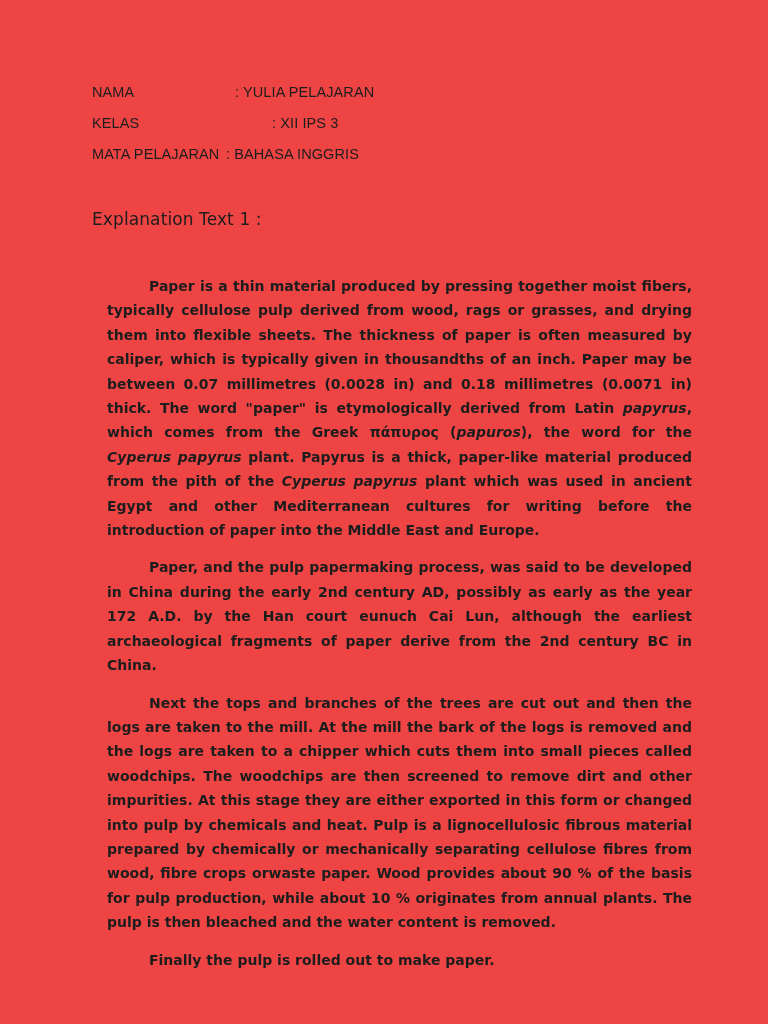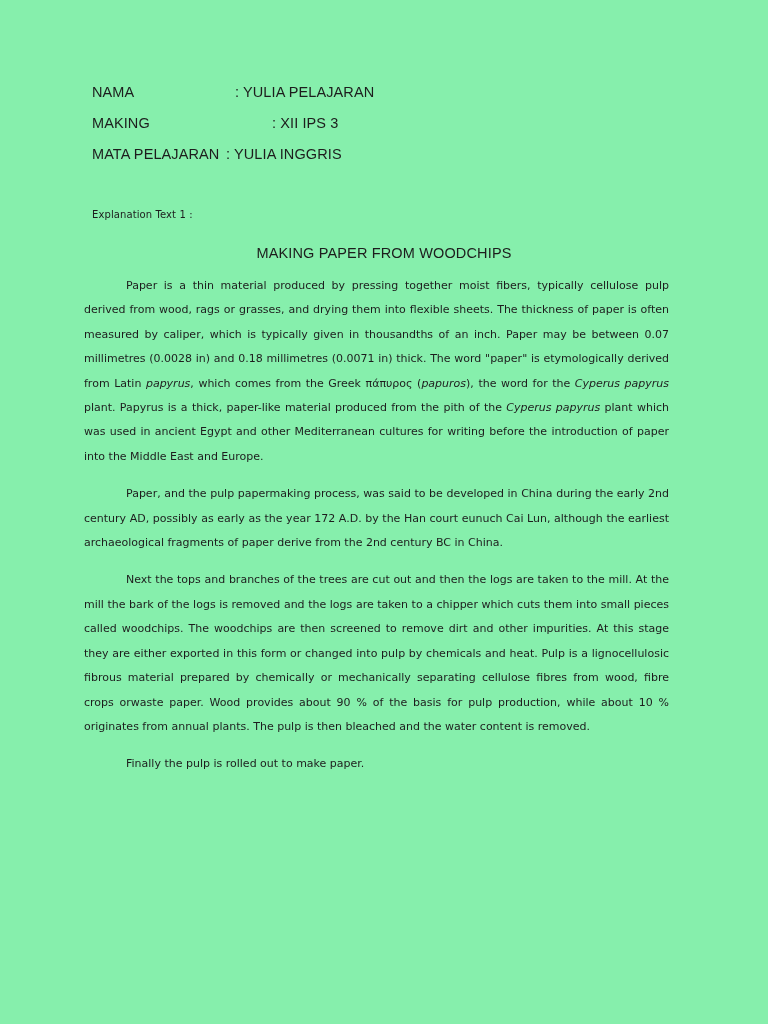--- a/index.html
+++ b/index.html
@@ -15,21 +15,21 @@
     font-family: "Liberation Sans", sans-serif;
     color: #1a1a1a;
     -webkit-font-smoothing: antialiased;
   }
 
   .page {
     position: absolute;
     left: 0; top: 0;
     width: 768px;
     height: 1024px;
-    background: #86efac;
+    background: #ef4444;
   }
 
   
   .identity {
     position: absolute;
     left: 92px;
     top: 84px;
     width: 584px;
   }
   .id-row {
@@ -53,21 +53,21 @@
   .id-row.r-nama   .id-value { left: 143px; }
   .id-row.r-kelas  .id-value { left: 180px; }
   .id-row.r-mapel  .id-value { left: 134px; }
 
   
   .section-caption {
     position: absolute;
     left: 92px;
     top: 209px;
     font-family: "DejaVu Sans", sans-serif;
-    font-size: 10px;
+    font-size: 17px;
     color: #1d1d1d;
     letter-spacing: 0.1px;
     white-space: nowrap;
   }
 
   
   .doc-title {
     position: absolute;
     left: 92px;
     top: 245px;
@@ -75,29 +75,30 @@
     text-align: center;
     font-family: "Liberation Sans", sans-serif;
     font-size: 14.5px;
     letter-spacing: 0.15px;
     color: #1d1d1d;
   }
 
   
   .body-copy {
     position: absolute;
-    left: 84px;
+    left: 107px;
     top: 274px;
     width: 585px;
     font-family: "DejaVu Sans", sans-serif;
-    font-size: 11px;
+    font-size: 14px;
     line-height: 24.4px;
     color: #1d1d1d;
     text-align: justify;
     text-justify: inter-word;
+    font-weight: bold;
   }
   .body-copy p {
     margin: 0 0 13px 0;
     text-indent: 42px;
     text-align: justify;
   }
   .body-copy p:last-child {
     margin-bottom: 1px;
   }
   .body-copy p.no-justify-last {
@@ -114,32 +115,31 @@
 <body>
 
 <div class="page">
 
   <div class="identity">
     <div class="id-row r-nama">
       <span class="id-label">NAMA</span>
       <span class="id-value">: YULIA PELAJARAN</span>
     </div>
     <div class="id-row r-kelas">
-      <span class="id-label">MAKING</span>
+      <span class="id-label">KELAS</span>
       <span class="id-value">: XII IPS 3</span>
     </div>
     <div class="id-row r-mapel">
       <span class="id-label">MATA PELAJARAN</span>
-      <span class="id-value">: YULIA INGGRIS</span>
+      <span class="id-value">: BAHASA INGGRIS</span>
     </div>
   </div>
 
   <div class="section-caption">Explanation Text 1 :</div>
 
-  <div class="doc-title">MAKING PAPER FROM WOODCHIPS</div>
 
   <div class="body-copy">
 
     <p><span>Paper is a thin material produced by pressing together moist fibers, typically cellulose pulp  derived  from wood, rags or grasses,  and  drying them into flexible sheets. The thickness of paper is often measured by caliper, which is typically given in thousandths of an inch. Paper may be between 0.07 millimetres (0.0028 in) and 0.18 millimetres (0.0071 in) thick. The word "paper" is etymologically derived from Latin </span><em>papyrus</em><span class="greek">, which comes from the Greek πάπυρος (</span><em>papuros</em><span>), the word for the </span><em>Cyperus papyrus</em><span> plant. Papyrus is a thick, paper-like material produced from the pith of the </span><em>Cyperus papyrus</em><span> plant which was used in ancient Egypt and other Mediterranean cultures for writing before the introduction of paper into the Middle East and Europe.</span></p>
 
     <p>Paper, and the pulp papermaking process, was said to be developed in China during the early 2nd century AD, possibly as early as the year 172  A.D.  by  the Han court eunuch Cai  Lun,  although  the  earliest archaeological fragments of paper derive from the 2nd century BC in China.</p>
 
 
     <p>Next the tops and branches of the trees are cut out and then the logs are taken to the mill. At the mill the bark of the logs is removed and the logs are taken to a chipper which cuts them into small pieces called woodchips. The woodchips are then screened to remove dirt and other impurities. At this stage they are either exported in this form or changed into pulp by chemicals and heat. Pulp is a lignocellulosic fibrous material prepared  by  chemically  or  mechanically  separating cellulose fibres from wood, fibre crops orwaste paper. Wood provides about 90 % of the basis for pulp production, while about  10 % originates from annual plants. The pulp is then bleached and the water content is removed.</p>
 

